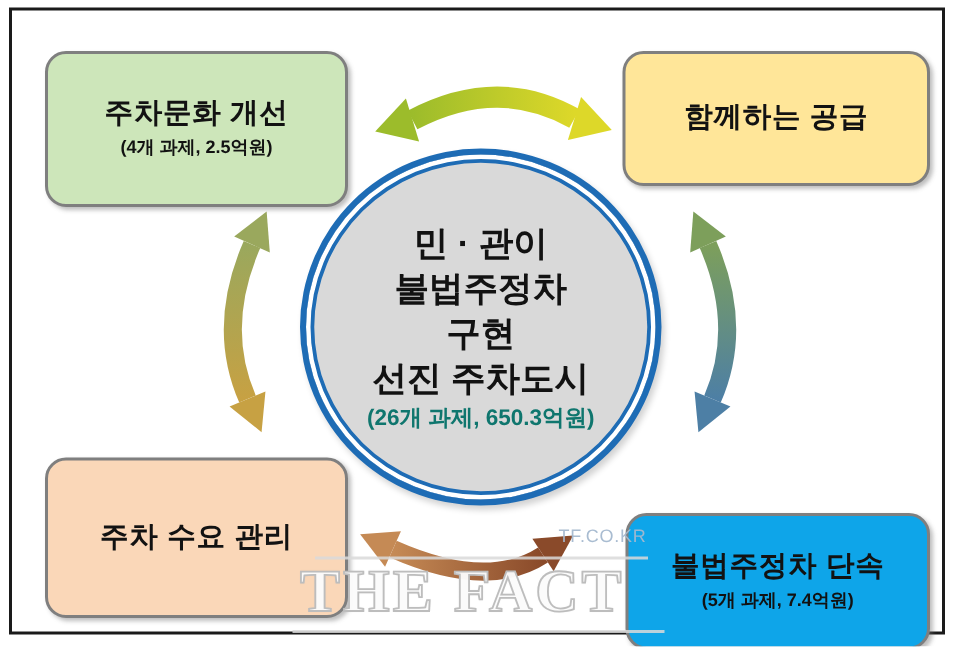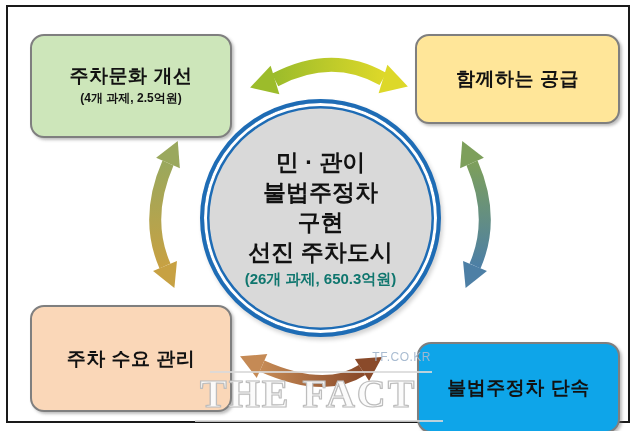--- a/index.html
+++ b/index.html
@@ -140,20 +140,21 @@
   <div class="box tr" style="background: rgb(255, 230, 153); border-color: rgb(127, 127, 127);">
     <div class="box-title">함께하는 공급</div>
   </div>
 
   <div class="box bl" style="background: rgb(250, 215, 184); border-color: rgb(127, 127, 127);">
     <div class="box-title">주차 수요 관리</div>
   </div>
 
   <div class="box br" style="background: #0ea5e9; border-color: rgb(127, 127, 127); margin-top: 36px;">
     <div class="box-title">불법주정차 단속</div>
+    <div class="box-sub">(5개 과제, 7.4억원)</div>
   </div>
 
   <div class="circle" style="background: rgb(217, 217, 217); color: rgb(30, 108, 181); text-align: center;">
     <div class="c-line">민 · 관이</div>
     <div class="c-line">불법주정차</div>
     <div class="c-line">구현</div>
     <div class="c-line">선진 주차도시</div>
     <div class="c-sub">(26개 과제, 650.3억원)</div>
   </div>
 

